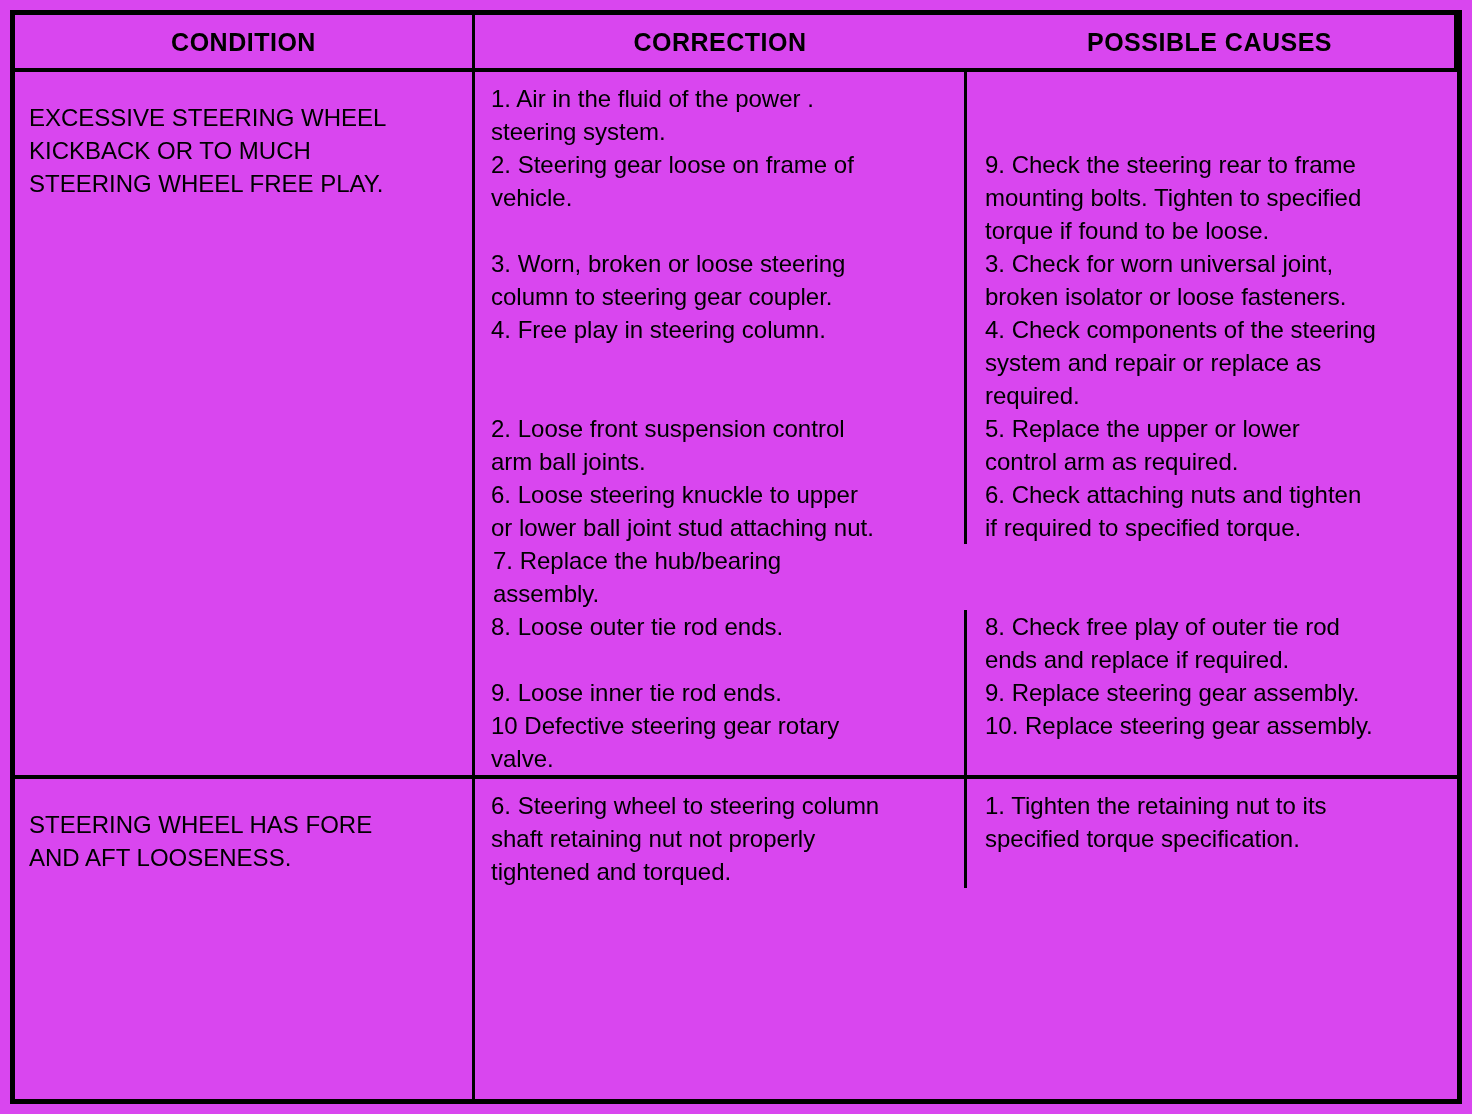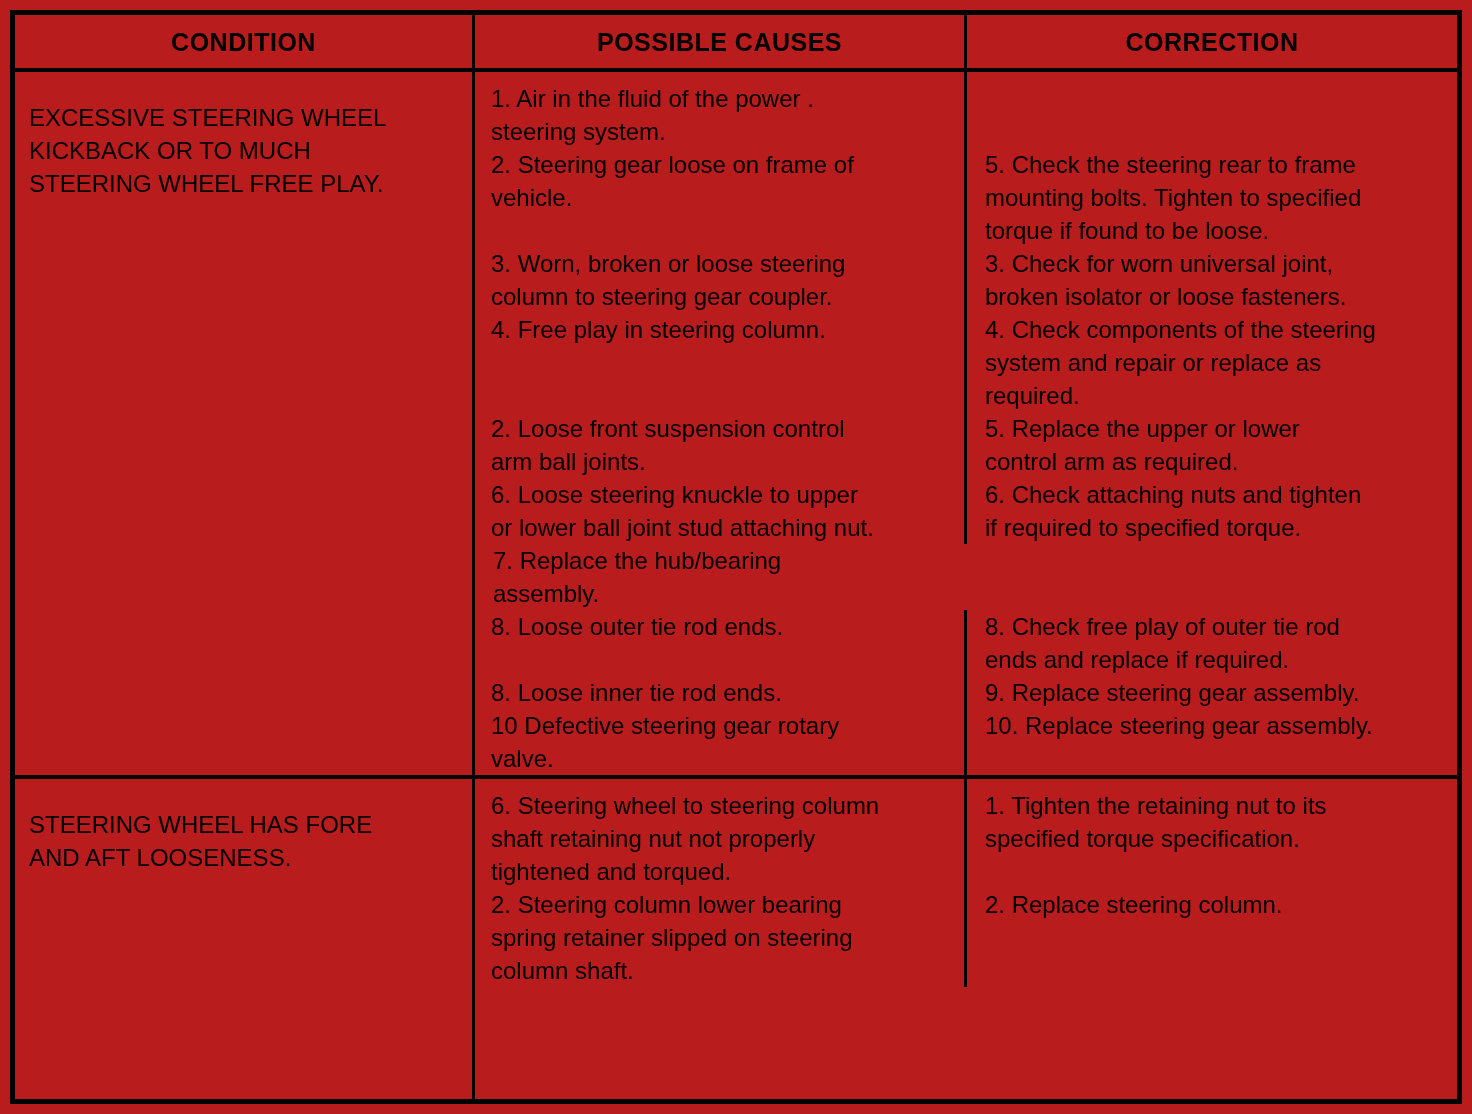--- a/index.html
+++ b/index.html
@@ -5,21 +5,21 @@
   html, body {
     margin: 0;
     padding: 0;
     background: #ffffff;
   }
   .page {
     width: 1472px;
     height: 1114px;
     box-sizing: border-box;
     padding: 10px;
-    background: #b91c1c;
+    background: #d946ef;
     color: #000000;
     font-family: "Liberation Sans", sans-serif;
     overflow: hidden;
   }
   .dtable {
     width: 100%;
     height: 100%;
     box-sizing: border-box;
     border: 5px solid #000000;
     display: flex;
@@ -92,37 +92,37 @@
   }
 </style>
 </head>
 <body>
 
 <div class="page">
   <div class="dtable">
 
     <div class="hrow">
       <div class="hcell c1">CONDITION</div>
+      <div class="hcell c3">CORRECTION</div>
       <div class="hcell c2">POSSIBLE CAUSES</div>
-      <div class="hcell c3">CORRECTION</div>
     </div>
 
     <div class="brow">
       <div class="cond c1">EXCESSIVE STEERING WHEEL
 KICKBACK OR TO MUCH
 STEERING WHEEL FREE PLAY.</div>
       <div class="pairs">
         <div class="pair">
           <div class="cause">1. Air in the fluid of the power .
 steering system.</div>
         </div>
         <div class="pair">
           <div class="cause">2. Steering gear loose on frame of
 vehicle.</div>
-          <div class="corr">5. Check the steering rear to frame
+          <div class="corr">9. Check the steering rear to frame
 mounting bolts. Tighten to specified
 torque if found to be loose.</div>
         </div>
         <div class="pair">
           <div class="cause">3. Worn, broken or loose steering
 column to steering gear coupler.</div>
           <div class="corr">3. Check for worn universal joint,
 broken isolator or loose fasteners.</div>
         </div>
         <div class="pair">
@@ -146,21 +146,21 @@
         <div class="pair">
           <div class="corr">7. Replace the hub/bearing
 assembly.</div>
         </div>
         <div class="pair">
           <div class="cause">8. Loose outer tie rod ends.</div>
           <div class="corr">8. Check free play of outer tie rod
 ends and replace if required.</div>
         </div>
         <div class="pair">
-          <div class="cause">8. Loose inner tie rod ends.</div>
+          <div class="cause">9. Loose inner tie rod ends.</div>
           <div class="corr">9. Replace steering gear assembly.</div>
         </div>
         <div class="pair">
           <div class="cause">10 Defective steering gear rotary
 valve.</div>
           <div class="corr">10. Replace steering gear assembly.</div>
         </div>
       </div>
     </div>
 
@@ -168,23 +168,17 @@
       <div class="cond c1">STEERING WHEEL HAS FORE
 AND AFT LOOSENESS.</div>
       <div class="pairs">
         <div class="pair">
           <div class="cause">6. Steering wheel to steering column
 shaft retaining nut not properly
 tightened and torqued.</div>
           <div class="corr">1. Tighten the retaining nut to its
 specified torque specification.</div>
         </div>
-        <div class="pair">
-          <div class="cause">2. Steering column lower bearing
-spring retainer slipped on steering
-column shaft.</div>
-          <div class="corr">2. Replace steering column.</div>
-        </div>
       </div>
     </div>
 
   </div>
 </div>
 
 </body></html>

